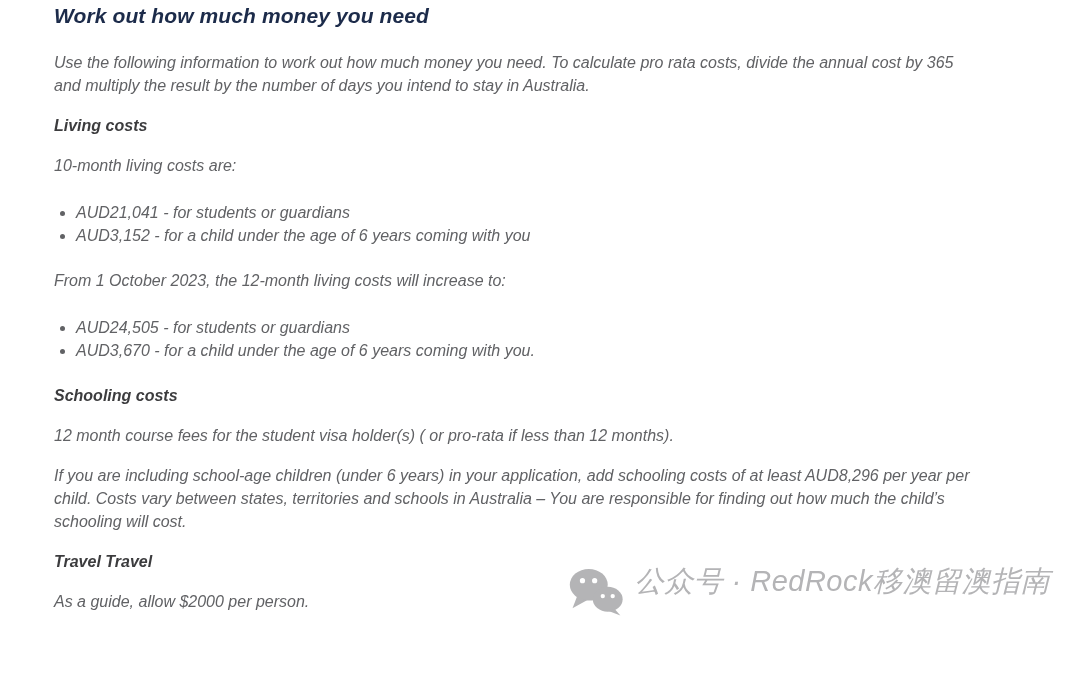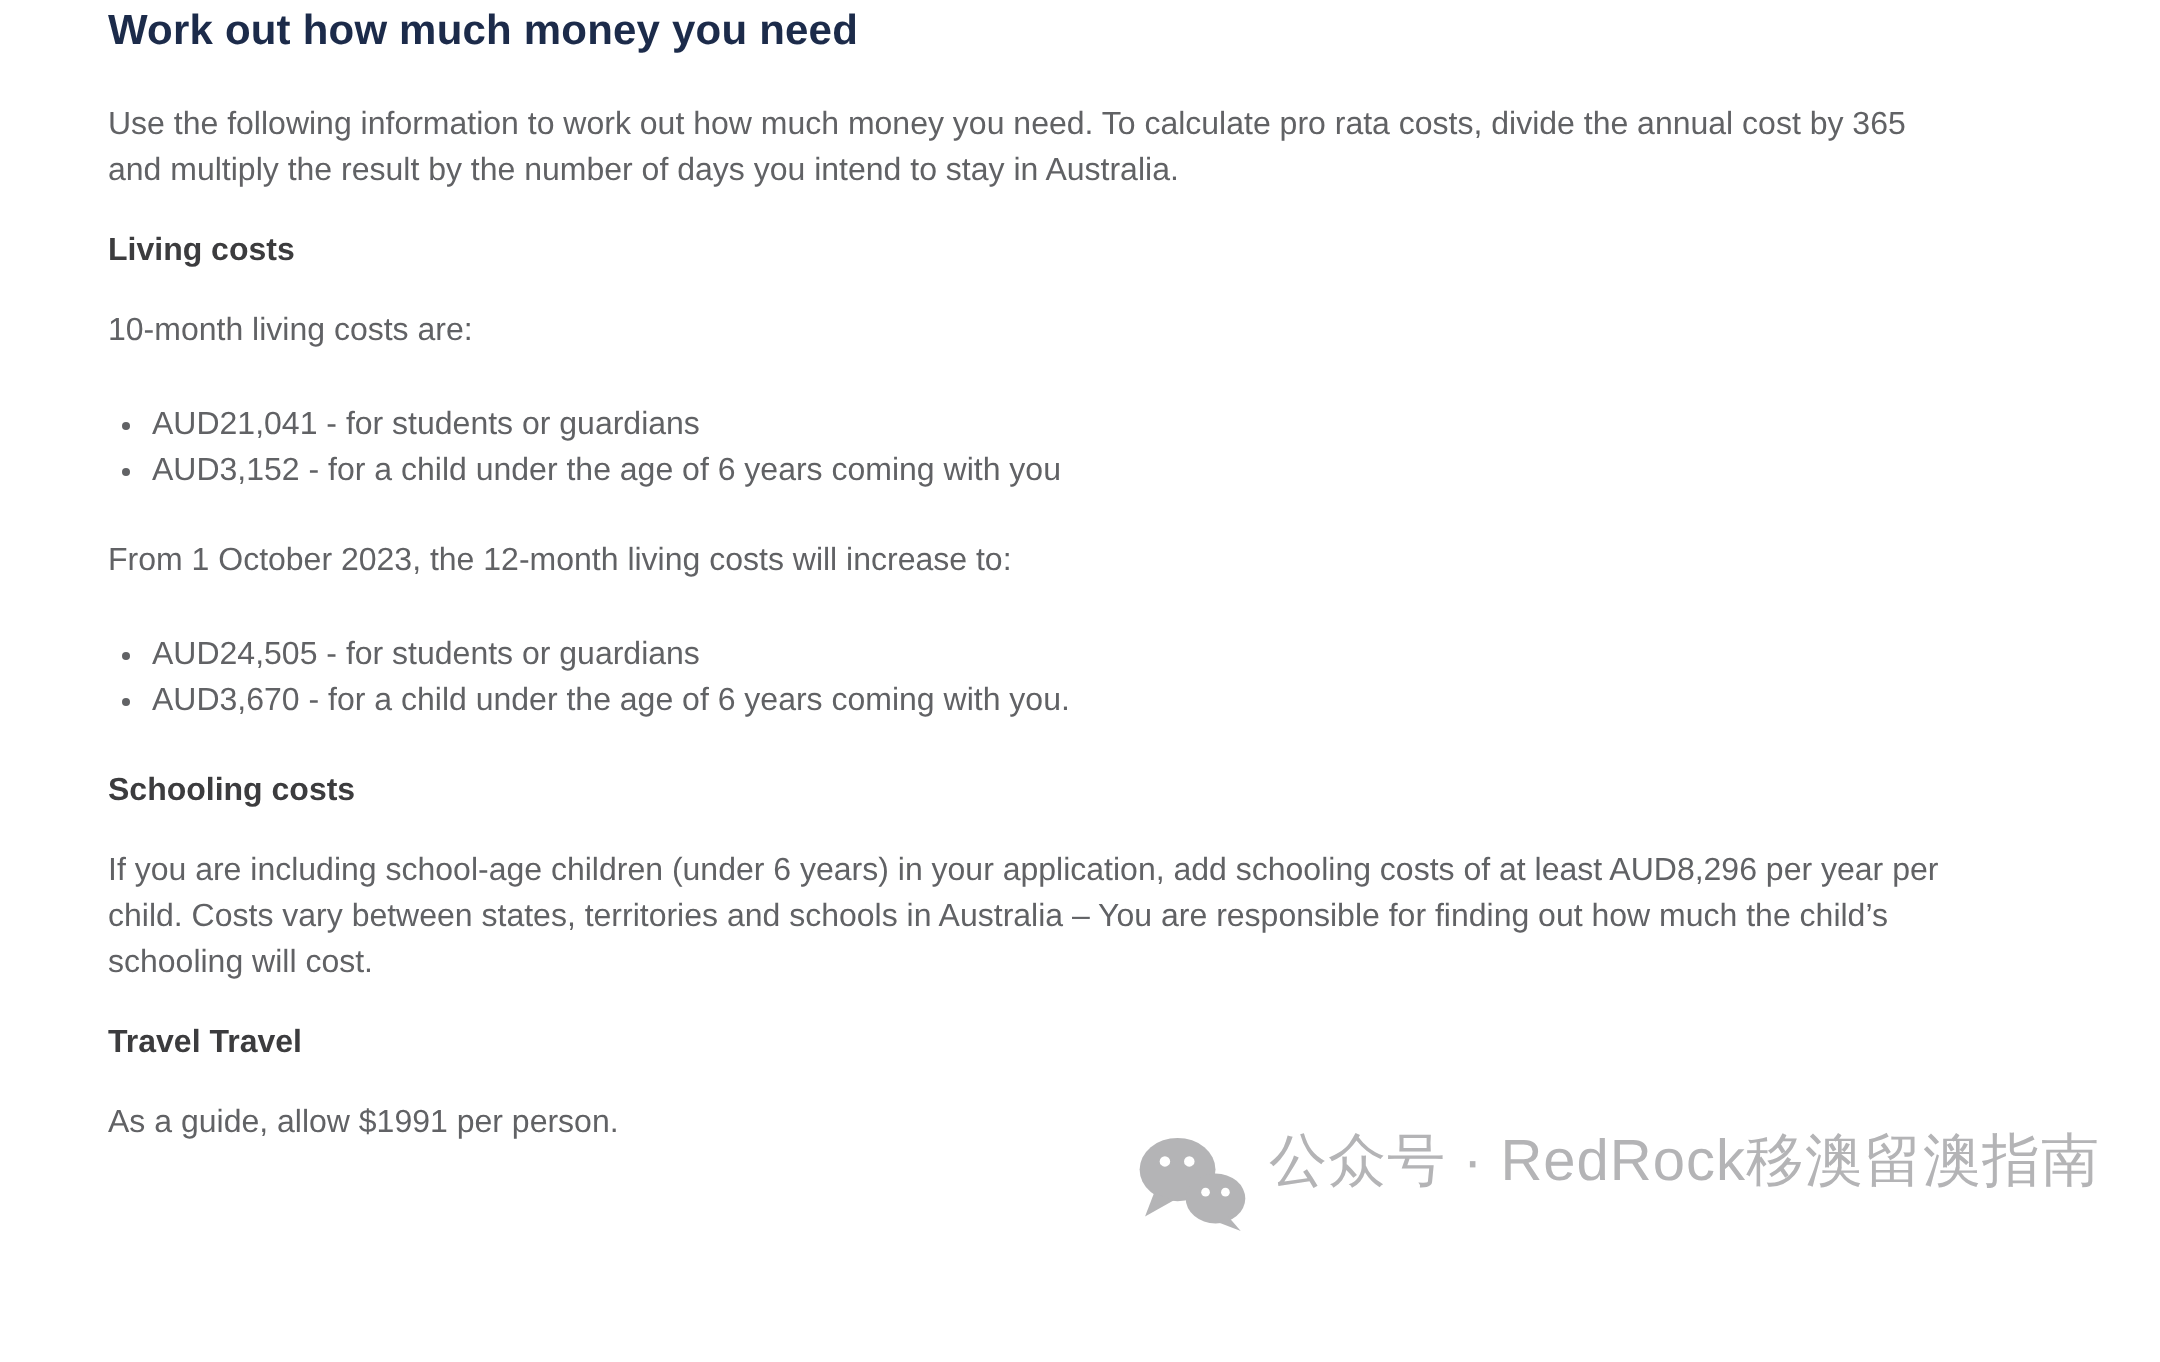--- a/index.html
+++ b/index.html
@@ -8,20 +8,21 @@
     height: 681px;
     background: #ffffff;
     overflow: hidden;
     font-family: "Liberation Sans", sans-serif;
   }
   .page {
     position: relative;
     width: 1080px;
     height: 633px;
     background: #ffffff;
+    font-style: italic;
   }
   .article {
     position: absolute;
     left: 54px;
     top: 2px;
     width: 922px;
   }
   .article h1 {
     font-size: 21px;
     line-height: 28px;
@@ -84,23 +85,24 @@
       <ul>
         <li>AUD21,041 - for students or guardians</li>
         <li>AUD3,152 - for a child under the age of 6 years coming with you</li>
       </ul>
       <p>From 1 October 2023, the 12-month living costs will increase to:</p>
       <ul>
         <li>AUD24,505 - for students or guardians</li>
         <li>AUD3,670 - for a child under the age of 6 years coming with you.</li>
       </ul>
       <h3>Schooling costs</h3>
+      <p>12 month course fees for the student visa holder(s) ( or pro-rata if less than 12 months).</p>
       <p>If you are including school-age children (under 6 years) in your application, add schooling costs of at least AUD8,296 per year per child. Costs vary between states, territories and schools in Australia – You are responsible for finding out how much the child’s schooling will cost.</p>
       <h3>Travel Travel</h3>
-      <p>As a guide, allow $1991 per person.</p>
+      <p>As a guide, allow $2000 per person.</p>
     </div>
 
   <div class="watermark">
     <span>
       <svg width="56" height="50" viewBox="0 0 62 54" aria-hidden="true">
         <g fill="currentColor">
           <ellipse cx="23" cy="19" rx="21" ry="17.5"></ellipse>
           <polygon points="10,32 5,45 21,36"></polygon>
           <ellipse cx="44" cy="35" rx="16.5" ry="13.8"></ellipse>
           <polygon points="51,45 58,53 45,48"></polygon>

